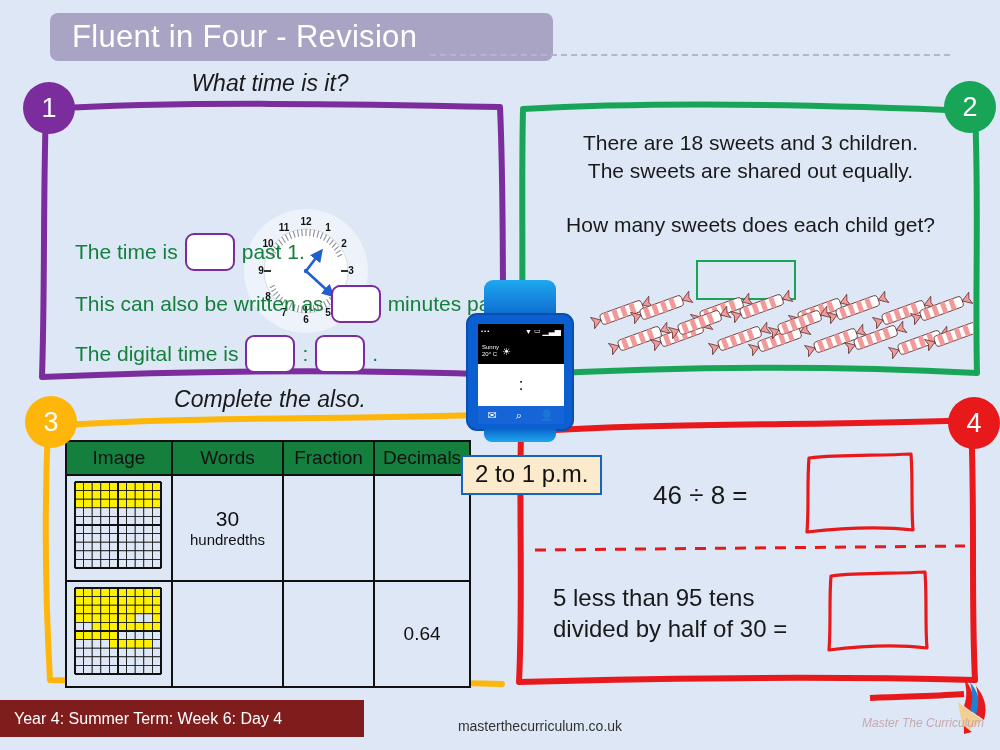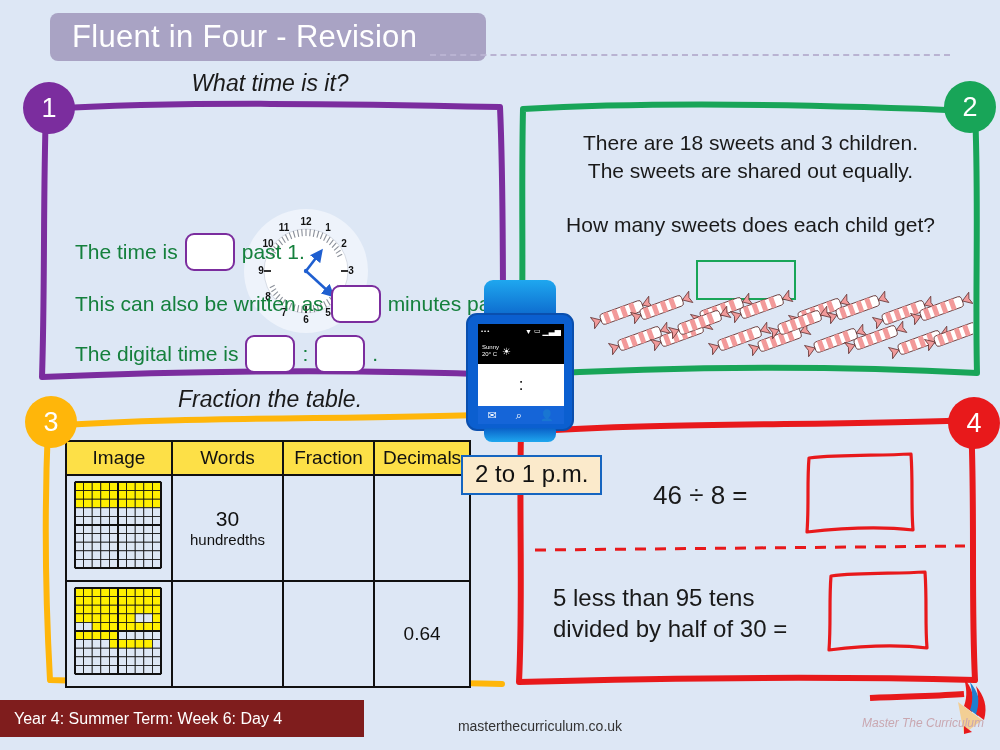--- a/index.html
+++ b/index.html
@@ -18,21 +18,21 @@
     position: absolute;
     left: 0; top: 0;
     width: 1000px;
     height: 750px;
   }
 
   
   .title-banner {
     position: absolute;
     left: 50px; top: 13px;
-    width: 436px; height: 48px;
+    width: 503px; height: 48px;
     background: #a9a3c4;
     border-radius: 8px;
     display: flex;
     align-items: center;
     padding-left: 22px;
     box-sizing: border-box;
   }
   .title-text {
     color: #ffffff;
     font-size: 31px;
@@ -115,21 +115,21 @@
 
   
   #panel3 { left: 30px; top: 408px; width: 480px; height: 280px; }
   table.deci {
     position: absolute;
     left: 35px; top: 32px;
     border-collapse: collapse;
     background: #dde7f5;
   }
   table.deci th {
-    background: #fde047;
+    background: #15803d;
     border: 2px solid #111;
     font-size: 19px;
     font-weight: normal;
     color: #111;
     padding: 5px 8px;
     text-align: center;
   }
   table.deci td {
     border: 2px solid #111;
     text-align: center;
@@ -419,21 +419,21 @@
     </div>
   </div>
 
   <div class="panel" id="panel3">
     <svg class="panel-svg" width="480" height="280" viewBox="0 0 480 280">
       <path d="M18,18 C160,8 330,12 476,6 M18,18 C14,110 16,200 20,272 C160,276 320,272 472,276" fill="none" stroke="#ffb60a" stroke-width="6" stroke-linecap="round" stroke-linejoin="round"></path>
     </svg>
     <div class="badge" style="background:#ffb60a; left:-5px; top:-12px;">
       <span>3</span>
     </div>
-    <div class="q-head" style="left:110px; top:-22px; width:260px;">Fraction the table.</div>
+    <div class="q-head" style="left:110px; top:-22px; width:260px;">Complete the also.</div>
 
     <table class="deci">
       <thead>
         <tr>
           <th>Image</th>
           <th>Words</th>
           <th>Fraction</th>
           <th>Decimals</th>
         </tr>
       </thead>

